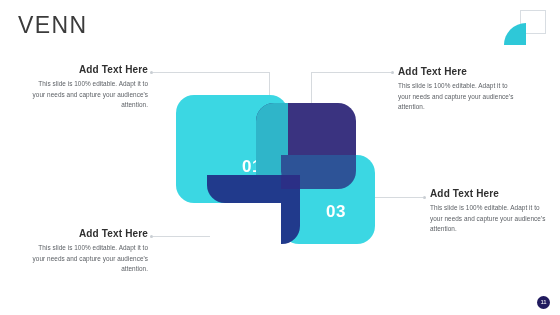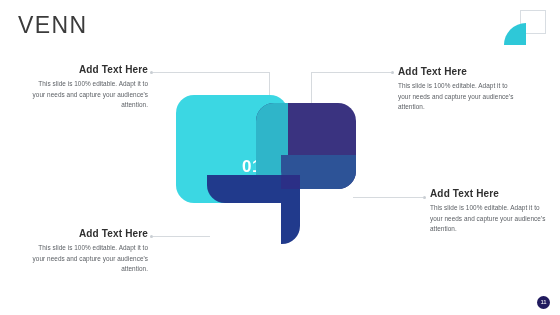--- a/index.html
+++ b/index.html
@@ -132,20 +132,23 @@
   <div class="line" style="left:153px;top:236px;width:57px;height:1px;"></div>
 
   <div class="venn">
     <div class="shape" id="sh1">
       <span class="num">01</span>
     </div>
     <div class="shape" id="sh2">
       <span class="num">02</span>
     </div>
     <div class="ov" id="ov12"></div>
+    <div class="shape" id="sh3">
+      <span class="num">03</span>
+    </div>
     <div class="ov" id="ov23"></div>
     <div class="ov" id="ov14"></div>
     <div class="ov" id="ov34"></div>
     <div class="ov" id="ov24"></div>
   </div>
 
   <div class="tblock ta-right" id="txt1">
     <div class="head">Add Text Here</div>
     <div class="body">This slide is 100% editable. Adapt it to your needs and capture your audience's attention.</div>
   </div>

